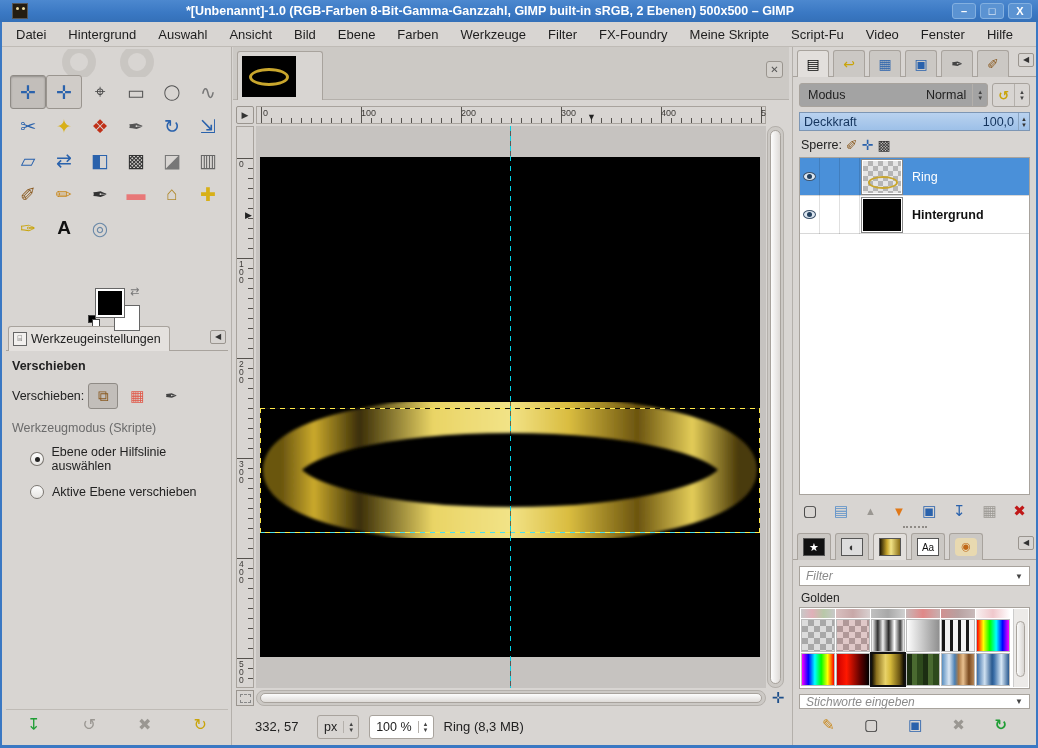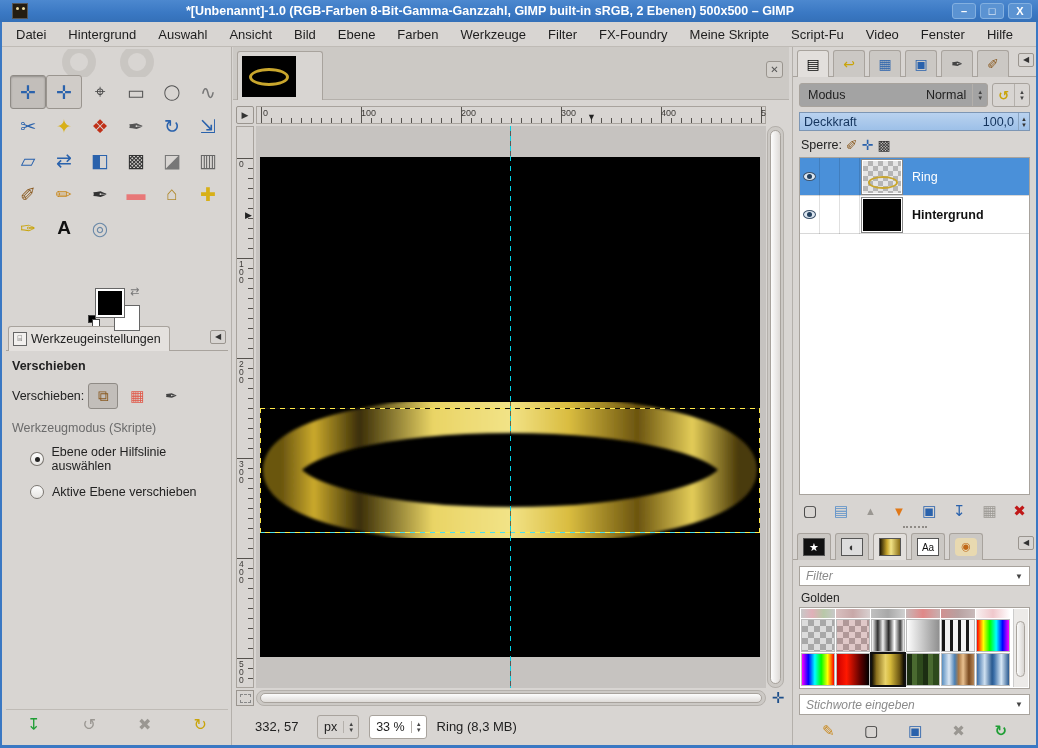--- a/index.html
+++ b/index.html
@@ -132,21 +132,21 @@
   .filterbox .ph { flex:1; padding-left:6px; font-style:italic; color:#8a8a8a; }
   .filterbox .dd { padding-right:6px; font-size:8px; color:#444; }
   .ggroup { margin:5px 0 2px 8px; font-size:12px; color:#222; }
   .swatchwrap { margin:0 6px; height:82px; background:#fff; border:1px solid #a8a39d; position:relative; padding:1px 18px 1px 1px; }
   .srow { display:flex; gap:1px; margin-bottom:1px; }
   .sw { width:34px; height:33px; border:1px solid #bbb; }
   .srow.tiny .sw { height:9px; border:none; }
   .sw.sel { outline:2px solid #111; outline-offset:-1px; }
   .gscroll { position:absolute; right:1px; top:1px; width:15px; height:78px; background:#eceae8; border-left:1px solid #ccc; }
   .gscroll .th { position:absolute; left:2px; top:12px; width:9px; height:56px; background:linear-gradient(90deg,#fbfbfb,#d8d5d2); border:1px solid #a8a39d; border-radius:5px; }
-  .tagsbox { margin:5px 6px 0 6px; height:21px; background:#fff; border:1px solid #a8a39d; display:flex; align-items:center; font-size:12px; }
+  .tagsbox { margin:5px 6px 0 6px; height:15px; background:#fff; border:1px solid #a8a39d; display:flex; align-items:center; font-size:12px; }
   .gbtns { display:flex; align-items:center; justify-content:space-around; margin:7px 14px 0 14px; font-size:15px; }
 
   .gray { color:#9a9792; }
   .green { color:#1f9e35; } .yellow { color:#c9a40a; } .blue { color:#2a62ac; }
   .brown { color:#8a5a20; } .dark { color:#333; }
 </style>
 </head>
 <body>
 
 <div id="win">
@@ -391,21 +391,21 @@
     <div class="statusbar">
       <span style="min-width:52px">332, 57</span>
       <div class="spinbox">
         <span class="val">px</span>
         <span class="arrows">
             <span>▲</span>
             <span>▼</span>
           </span>
       </div>
       <div class="spinbox zoombox">
-        <span class="val">33 %</span>
+        <span class="val">100 %</span>
         <span class="arrows">
             <span>▲</span>
             <span>▼</span>
           </span>
       </div>
       <span>Ring (8,3 MB)</span>
     </div>
   </div>
 
   <div class="rightpanel">

